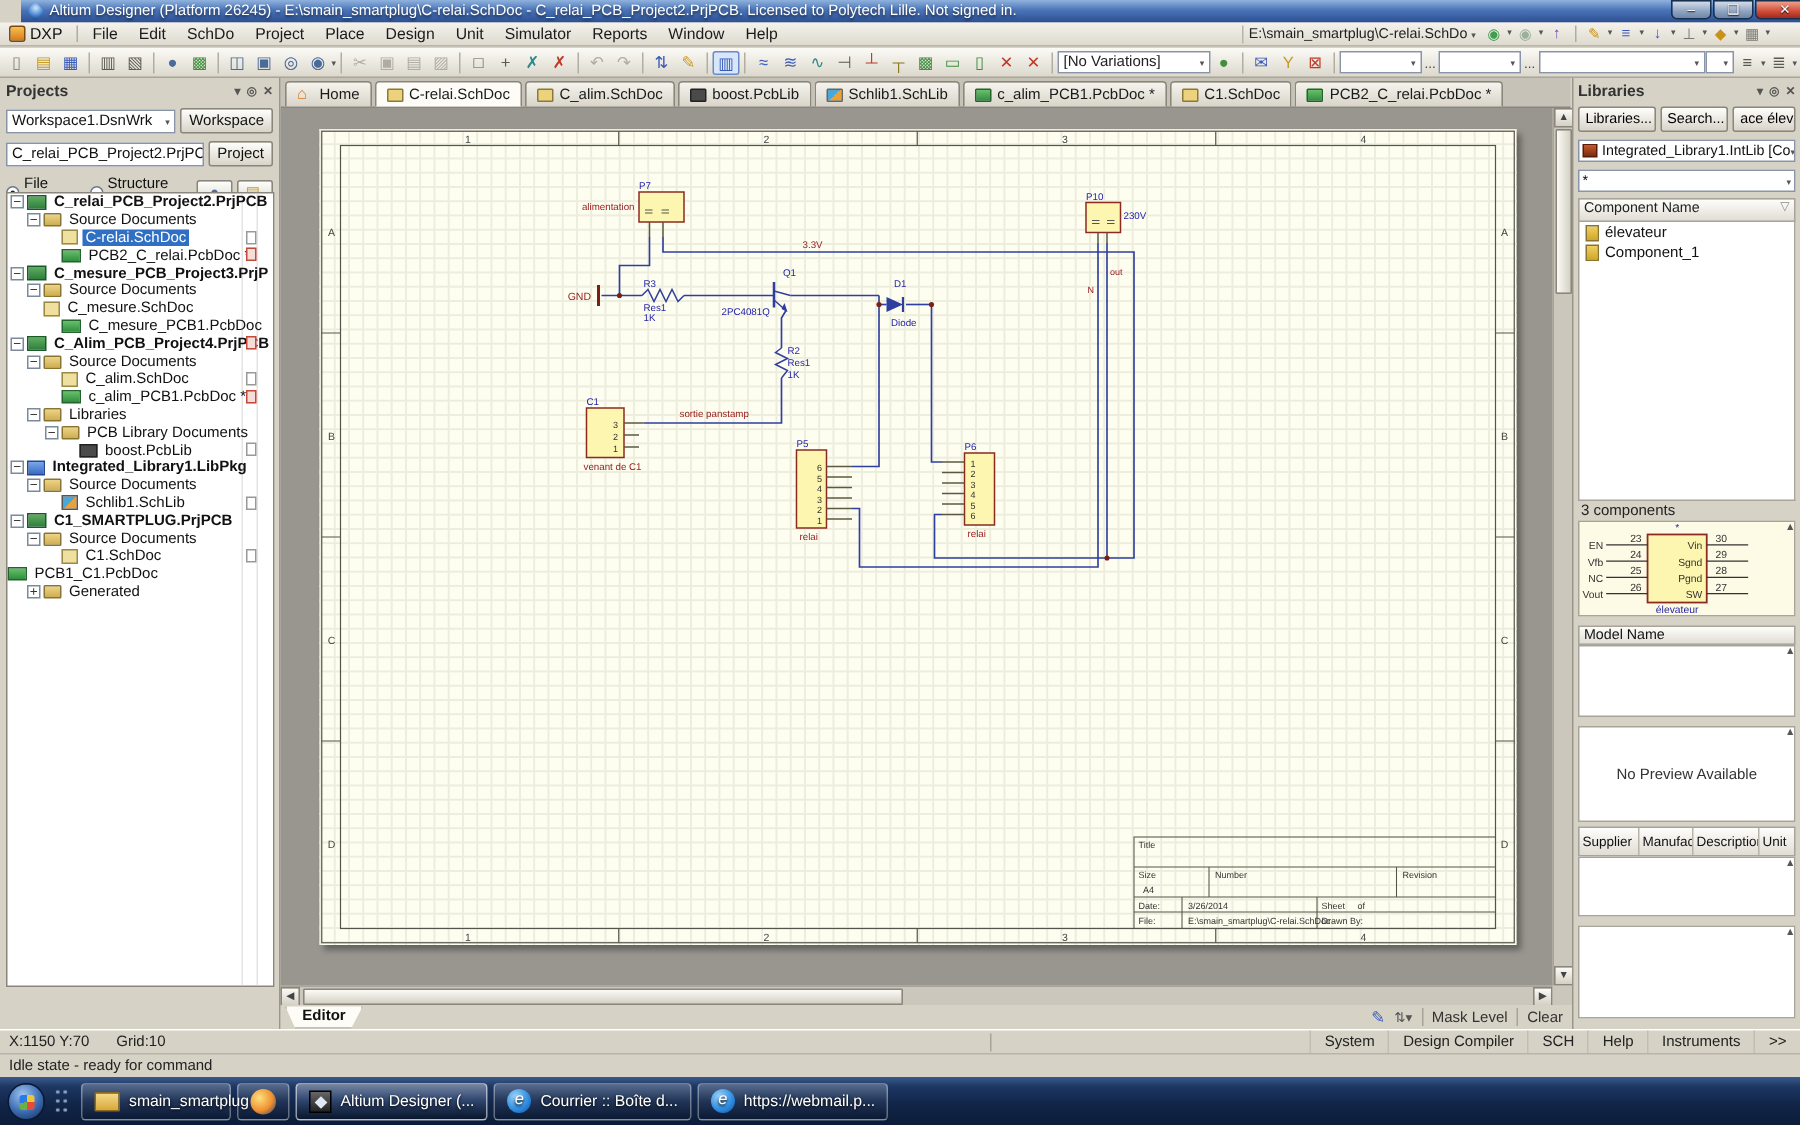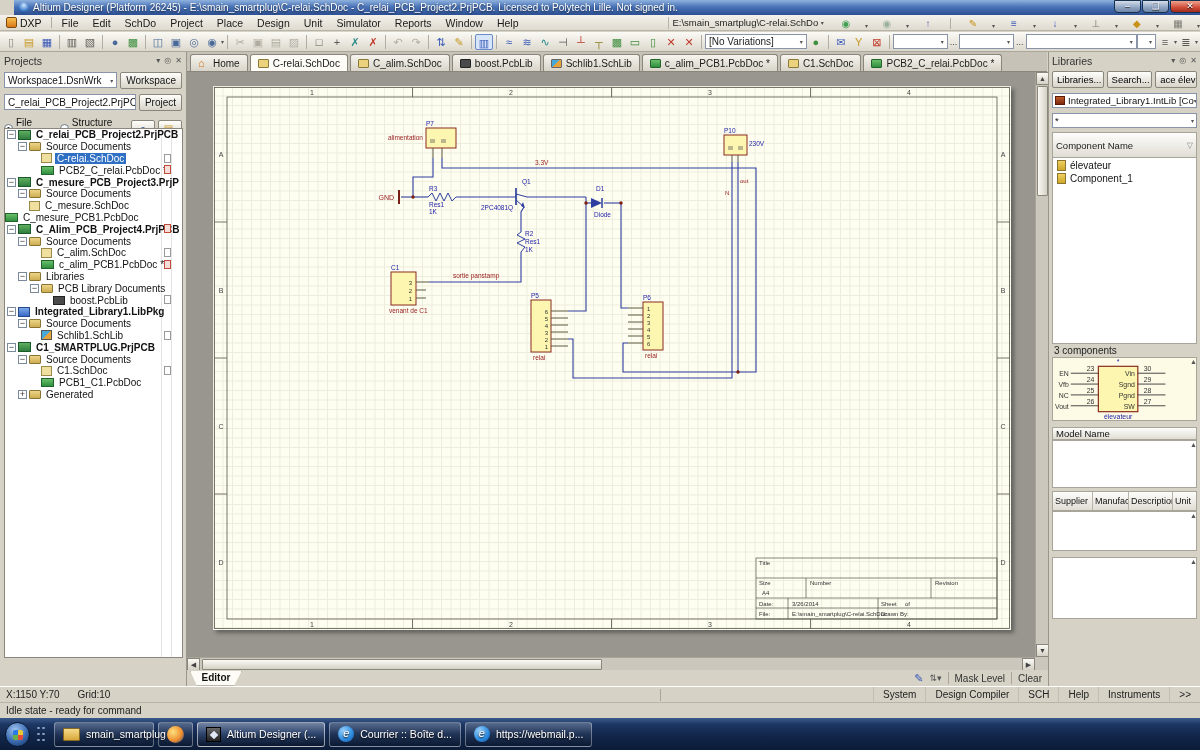--- a/index.html
+++ b/index.html
@@ -11,21 +11,21 @@
 .winbtns{position:absolute;top:0;right:4px;display:flex;gap:1px}
 .wb{width:27px;height:13px;border:1px solid #16304f;border-radius:0 0 4px 4px;background:linear-gradient(#d5dde9,#8ea3c2 60%,#6f86a6);color:#fff;font-size:9px;line-height:11px;text-align:center;text-shadow:0 1px 1px #000}
 .wb.close{width:40px;background:linear-gradient(#efa28d,#cf4b38 60%,#a22a1c)}
 .wb-min::before{content:"–"}.wb-max::before{content:"❑"}.wb-close::before{content:"✕"}
 
 .menubar{position:absolute;left:0;top:15px;width:1200px;height:16px;background:linear-gradient(#f4f2ec,#dedacf);border-bottom:1px solid #b8b4a8;display:flex;align-items:center;font-size:10.5px}
 .dxpbtn{display:flex;align-items:center;gap:3px;padding:0 6px;height:100%}
 .dxpicon{width:11px;height:11px;background:linear-gradient(#f8c050,#d87818);border:1px solid #7a4a10;border-radius:2px}
 .menuitem{padding:0 7px;height:100%;display:flex;align-items:center;color:#1a1a1a}
 .menusep{width:1px;height:11px;background:#b0aca0;margin:0 3px}
-.menuright{margin-left:auto;display:flex;align-items:flex-end;gap:12px;padding-right:0}
+.menuright{margin-left:auto;display:flex;align-items:flex-start;gap:2px;padding-right:20px}
 .doccombo{display:flex;align-items:center;font-size:9.5px;color:#222;border-left:1px solid #b8b4a8;padding:0 3px;height:12px}
 .mi{font-size:10px;width:14px;text-align:center}
 .mi-green{color:#3f9e4f}.mi-dimg{color:#9ab09a}.mi-purple{color:#7a4ab8}.mi-gold{color:#c89218}.mi-blue{color:#3a5ab8}.mi-gray{color:#7a7a72}
 .dd{font-size:6px;color:#555}
 
 .toolbar{position:absolute;left:0;top:32px;width:1200px;height:20px;background:linear-gradient(#fbfaf5,#dcd8cd);border-bottom:1px solid #aaa69a;display:flex;align-items:center;padding:0 2px}
 .tbi{width:18px;height:16px;line-height:16px;text-align:center;font-size:11px;border-radius:2px;flex:none}
 .tbsep{width:1px;height:14px;background:#b2aea2;margin:0 3px;flex:none}
 .c-gray{color:#8a8a80}.c-gold{color:#c89a28}.c-blue{color:#3a5ab8}.c-dark{color:#5a5a52}.c-steel{color:#4a6a9a}.c-green{color:#3f8f3f}.c-dim{color:#b0aca2}.c-teal{color:#2a8a8a}.c-red{color:#c03a2a}.c-olive{color:#8a7a20}
 .tbi.boxed{border:1px solid #6a8ac8;background:#d8e6fa;color:#3a5ab8}
@@ -39,24 +39,24 @@
 .tab.active{background:#fdfcf7}
 .ti{width:11px;height:9px;flex:none;border-radius:1px}
 .ti-home{width:11px;height:11px;color:#d87820;font-size:11px;line-height:10px}
 .ti-home::before{content:"⌂"}
 .ti-sch{background:#ecd27c;border:1px solid #8a7a3a}
 .ti-pcb{background:linear-gradient(#6abf6a,#2f8f3f);border:1px solid #23632c}
 .ti-pcblib{background:#4a4a4a;border:1px solid #222}
 .ti-schlib{background:linear-gradient(135deg,#4aa8d8 50%,#e8a23a 50%);border:1px solid #666}
 
 .projects{position:absolute;left:0;top:52px;width:187px;height:634px;background:#d6d2c6;border-right:1px solid #9a968a;padding:2px 4px}
-.phead{display:flex;align-items:center;height:13px;font-weight:normal;font-size:10.5px;color:#333}
+.phead{display:flex;align-items:center;height:13px;font-weight:bold;font-size:10.5px;color:#333}
 .phead .hicons{margin-left:auto;display:flex;gap:4px;color:#555;font-size:8px}
 .hic-dd::before{content:"▾"}.hic-pin::before{content:"◎"}.hic-x::before{content:"✕"}
-.prow{display:flex;gap:3px;margin-top:5px}
+.prow{display:flex;align-items:center;gap:3px;margin-top:5px}
 .pcombo{flex:1;height:16px;background:#fff;border:1px solid #8a94a8;font-size:10px;display:flex;align-items:center;padding:0 3px;white-space:nowrap;overflow:hidden}
 .pcombo .dd{margin-left:auto}
 .btn{background:linear-gradient(#fefefb,#d8d4c9);border:1px solid #8a867c;border-radius:2px;font-size:10px;height:17px;padding:0 5px;color:#111;white-space:nowrap}
 .radiorow{display:flex;align-items:center;margin-top:6px;font-size:10px;gap:3px}
 .radio{width:9px;height:9px;border:1px solid #6a7a8a;border-radius:50%;background:#fff;position:relative;flex:none}
 .radio.on::after{content:"";position:absolute;inset:2px;background:#222;border-radius:50%}
 .iconbtn{width:24px;height:17px;background:linear-gradient(#fefefb,#d8d4c9);border:1px solid #8a867c;border-radius:2px;font-size:10px;text-align:center;line-height:15px}
 .treebox{position:absolute;left:4px;top:76px;width:179px;height:530px;background:#fff;border:1px solid #8a867c;overflow:hidden}
 .stcol1,.stcol2{position:absolute;top:0;bottom:0;width:0;border-left:1px solid #e4e4e4}
 .stcol1{right:20px}.stcol2{right:10px}
@@ -91,21 +91,21 @@
 .maskrow{margin-left:auto;display:flex;align-items:center;gap:6px;padding-right:6px;font-size:10px;color:#333}
 .maskrow .msep{width:1px;height:12px;background:#a8a49a}
 .penicon{color:#3a5ab8;font-size:11px}
 .sorticon{color:#555;font-size:9px}
 
 .libraries{position:absolute;left:1048px;top:52px;width:152px;height:634px;background:#d6d2c6;border-left:1px solid #9a968a;padding:2px 3px}
 .lbtns{display:flex;gap:3px;margin-top:4px}
 .lbtn{height:17px;font-size:9.5px;padding:0 4px;background:linear-gradient(#fefefb,#d8d4c9);border:1px solid #8a867c;border-radius:2px;white-space:nowrap;overflow:hidden}
 .lcombo{margin-top:5px;height:15px;background:#fff;border:1px solid #8a94a8;font-size:9.5px;display:flex;align-items:center;padding:0 2px;white-space:nowrap;overflow:hidden}
 .libicon{width:10px;height:9px;background:linear-gradient(#c05a2a,#7a2a10);border:1px solid #5a1a08;margin-right:3px;flex:none}
-.colhdr{margin-top:4px;height:26px;background:linear-gradient(#fdfdfb,#e0ddd4);border:1px solid #a8a49a;font-size:9.5px;display:flex;align-items:center;padding:0 3px;color:#222}
+.colhdr{margin-top:4px;height:16px;background:linear-gradient(#fdfdfb,#e0ddd4);border:1px solid #a8a49a;font-size:9.5px;display:flex;padding:0 3px;color:#222}
 .funnel{margin-left:auto;font-size:8px;color:#888}
 .complist{height:186px;background:#fff;border:1px solid #a8a49a;border-top:none;padding-top:1px}
 .crow{display:flex;align-items:center;height:13px;padding-left:4px;gap:4px}
 .ic-lib{width:9px;height:11px;background:linear-gradient(#f0d060,#cfa82a);border:1px solid #8a7432;flex:none}
 .count{height:13px;font-size:10px;padding:1px 2px;color:#222}
 .preview{height:64px;background:#fdfbe6;border:1px solid #a8a49a;position:relative}
 .mhead{margin-top:6px;height:13px;background:linear-gradient(#fdfdfb,#e0ddd4);border:1px solid #a8a49a;font-size:9.5px;display:flex;align-items:center;padding:0 3px}
 .whitebox{background:#fff;border:1px solid #a8a49a;position:relative}
 .nopv{display:flex;align-items:center;justify-content:center;font-size:10px;color:#333}
 .suphdr{margin-top:3px;height:20px;display:flex;border:1px solid #a8a49a;background:linear-gradient(#fdfdfb,#e0ddd4);font-size:9px}
@@ -371,21 +371,21 @@
         </div>
       <div class="trow" style="padding-left:13px">
           <span class="exp minus"></span>
           <span class="ic ic-folder"></span>
           <span class="tlabel">Source Documents</span>
         </div>
       <div class="trow" style="padding-left:24px">
           <span class="ic ic-sch"></span>
           <span class="tlabel">C_mesure.SchDoc</span>
         </div>
-      <div class="trow" style="">
+      <div class="trow" style="padding-left:36px">
           <span class="ic ic-pcb"></span>
           <span class="tlabel">C_mesure_PCB1.PcbDoc</span>
         </div>
       <div class="trow bold" style="padding-left:2px">
           <span class="exp minus"></span>
           <span class="ic ic-prj"></span>
           <span class="tlabel">C_Alim_PCB_Project4.PrjPCB</span>
           <span class="stpage red"></span>
         </div>
       <div class="trow" style="padding-left:13px">
@@ -441,21 +441,21 @@
       <div class="trow" style="padding-left:13px">
           <span class="exp minus"></span>
           <span class="ic ic-folder"></span>
           <span class="tlabel">Source Documents</span>
         </div>
       <div class="trow" style="padding-left:36px">
           <span class="ic ic-sch"></span>
           <span class="tlabel">C1.SchDoc</span>
           <span class="stpage"></span>
         </div>
-      <div class="trow" style="padding-left:36px">
+      <div class="trow" style="">
           <span class="ic ic-pcb"></span>
           <span class="tlabel">PCB1_C1.PcbDoc</span>
         </div>
       <div class="trow" style="padding-left:13px">
           <span class="exp plus"></span>
           <span class="ic ic-folder"></span>
           <span class="tlabel">Generated</span>
         </div>
     </div>
   </div>
@@ -774,20 +774,24 @@
         </g>
         <text x="66" y="61" font-size="7" fill="#2424a8" text-anchor="middle">élevateur</text>
       </svg>
     </div>
     <div class="mhead">
         <span>Model Name</span>
       </div>
     <div class="whitebox" style="height:48px">
         <span class="uparr">▲</span>
       </div>
+    <div class="whitebox nopv" style="height:64px;margin-top:6px">
+      <span class="uparr">▲</span>
+      <span>No Preview Available</span>
+    </div>
     <div class="suphdr">
       <div style="width:40px">
           <span>Supplier</span>
         </div>
       <div style="width:36px">
           <span>Manufactu</span>
         </div>
       <div style="width:44px">
           <span>Description</span>
         </div>

